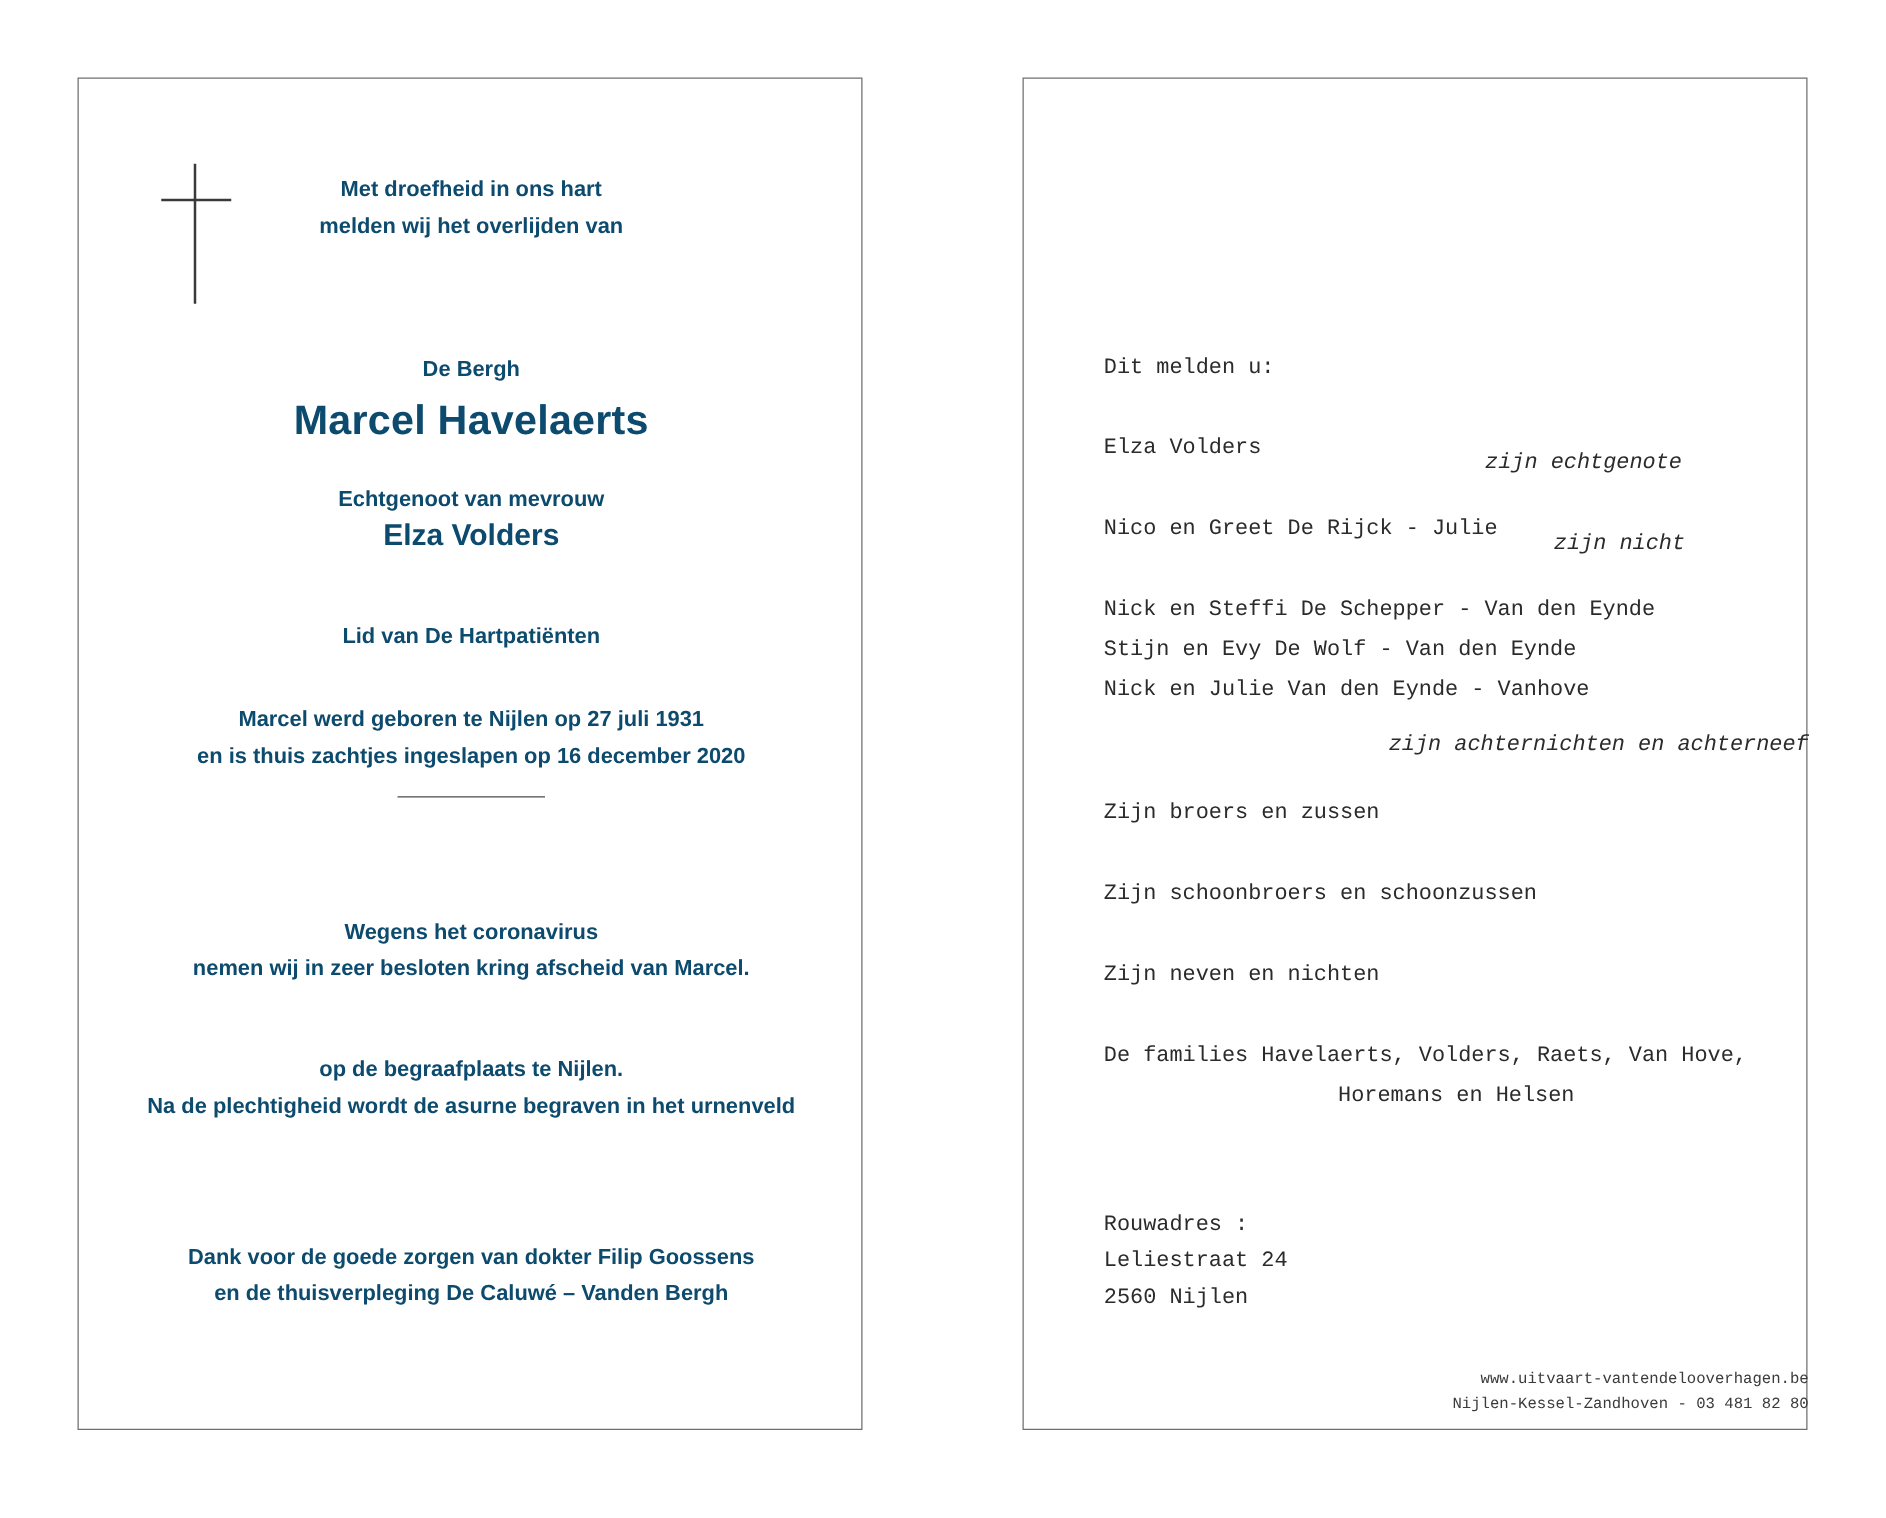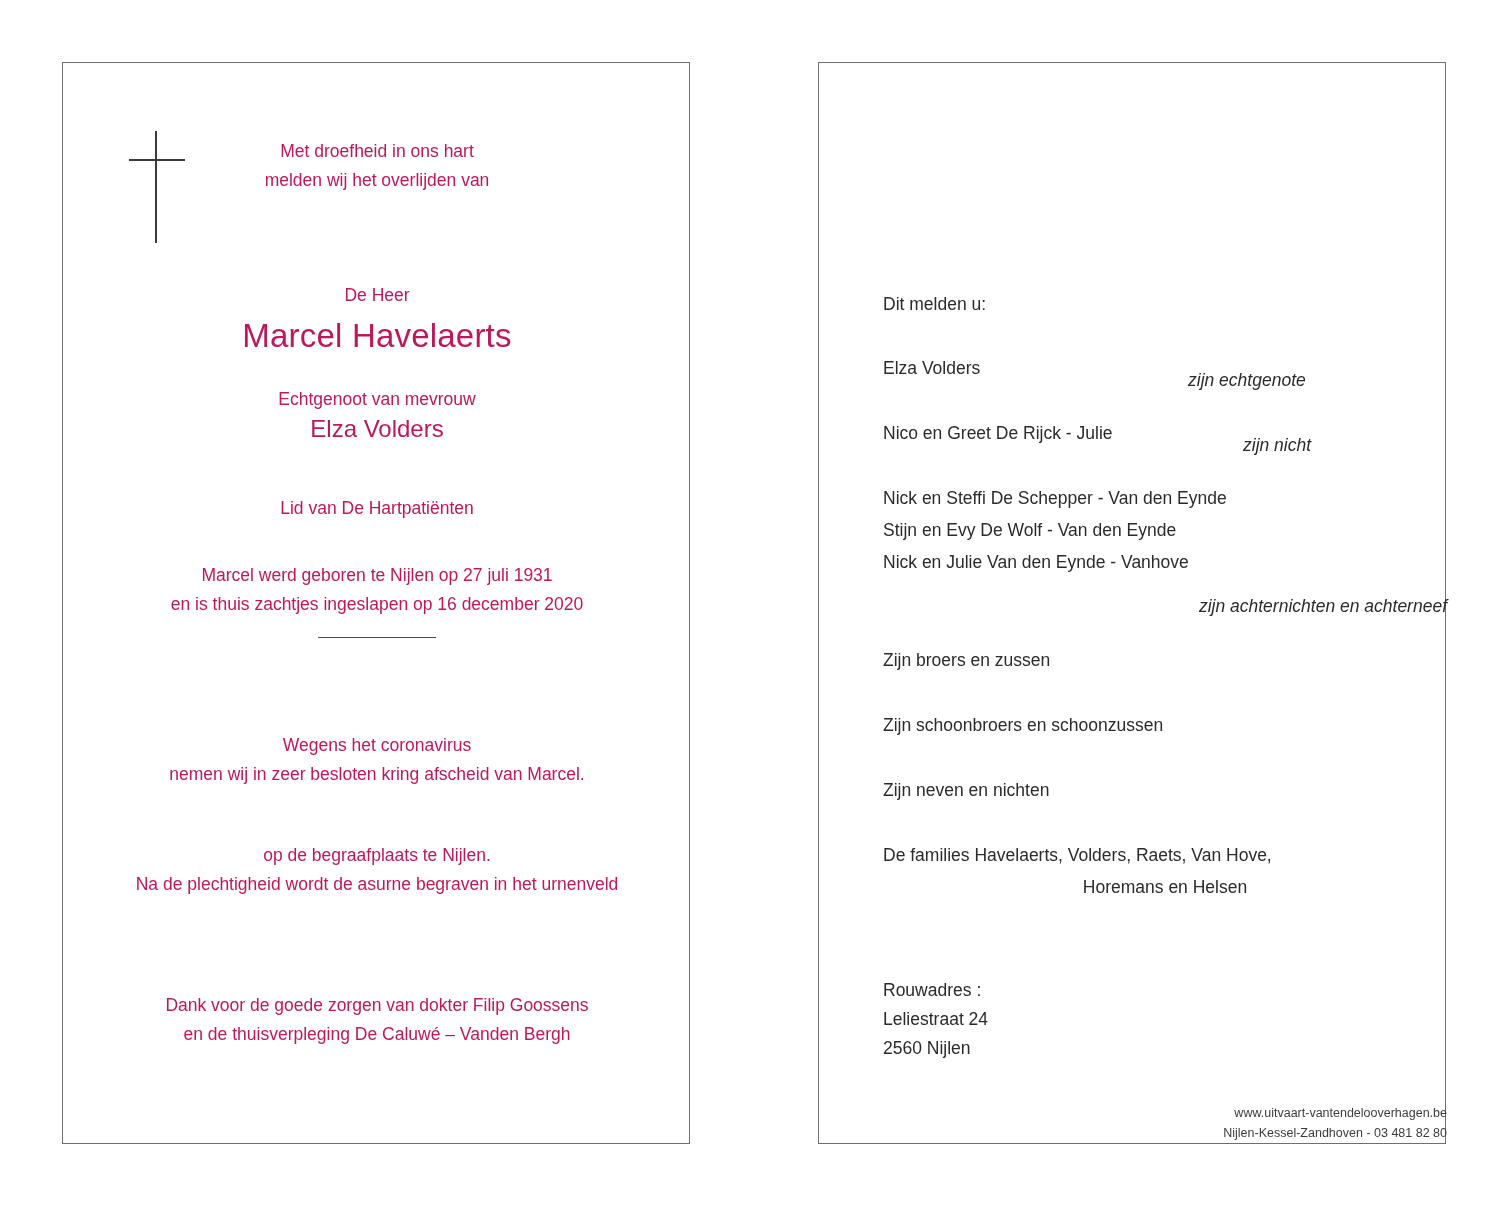--- a/index.html
+++ b/index.html
@@ -68,22 +68,22 @@
     background: #3a3a3a;
   }
 
   .l-block {
     position: absolute;
     left: 0;
     width: 628px;
     text-align: center;
     font-size: 17.5px;
     line-height: 29px;
-    color: #be185d;
-    font-weight: 400;
+    color: #0c4a6e;
+    font-weight: 700;
   }
 
   .intro { top: 74px; }
   .deheer { top: 218px; }
   .name {
     top: 252px;
     font-size: 33px;
     line-height: 42px;
     letter-spacing: 0.2px;
   }
@@ -104,23 +104,24 @@
     background: #4a4a4a;
   }
   .corona { top: 668px; }
   .burial { top: 778px; }
   .thanks { top: 928px; }
 
   
   .r-area {
     position: absolute;
     left: 64px;
-    top: 13px;
+    top: 3px;
     width: 564px;
     height: 1082px;
+    font-family: Liberation Mono, monospace;
   }
   .r-line {
     position: absolute;
     font-size: 17.5px;
     line-height: 29px;
     color: #2b2b2b;
     font-weight: 300;
     white-space: nowrap;
   }
   .r-left { left: 0; }
@@ -177,21 +178,21 @@
     <div class="cross">
       <div class="v"></div>
       <div class="h"></div>
     </div>
 
     <div class="l-block intro">
       <div>Met droefheid in ons hart</div>
       <div>melden wij het overlijden van</div>
     </div>
 
-    <div class="l-block deheer">De Heer</div>
+    <div class="l-block deheer">De Bergh</div>
 
     <div class="l-block name">Marcel Havelaerts</div>
 
     <div class="l-block spouse-label">Echtgenoot van mevrouw</div>
     <div class="l-block spouse-name">Elza Volders</div>
 
     <div class="l-block member">Lid van De Hartpatiënten</div>
 
     <div class="l-block birth">
       <div>Marcel werd geboren te Nijlen op 27 juli 1931</div>

